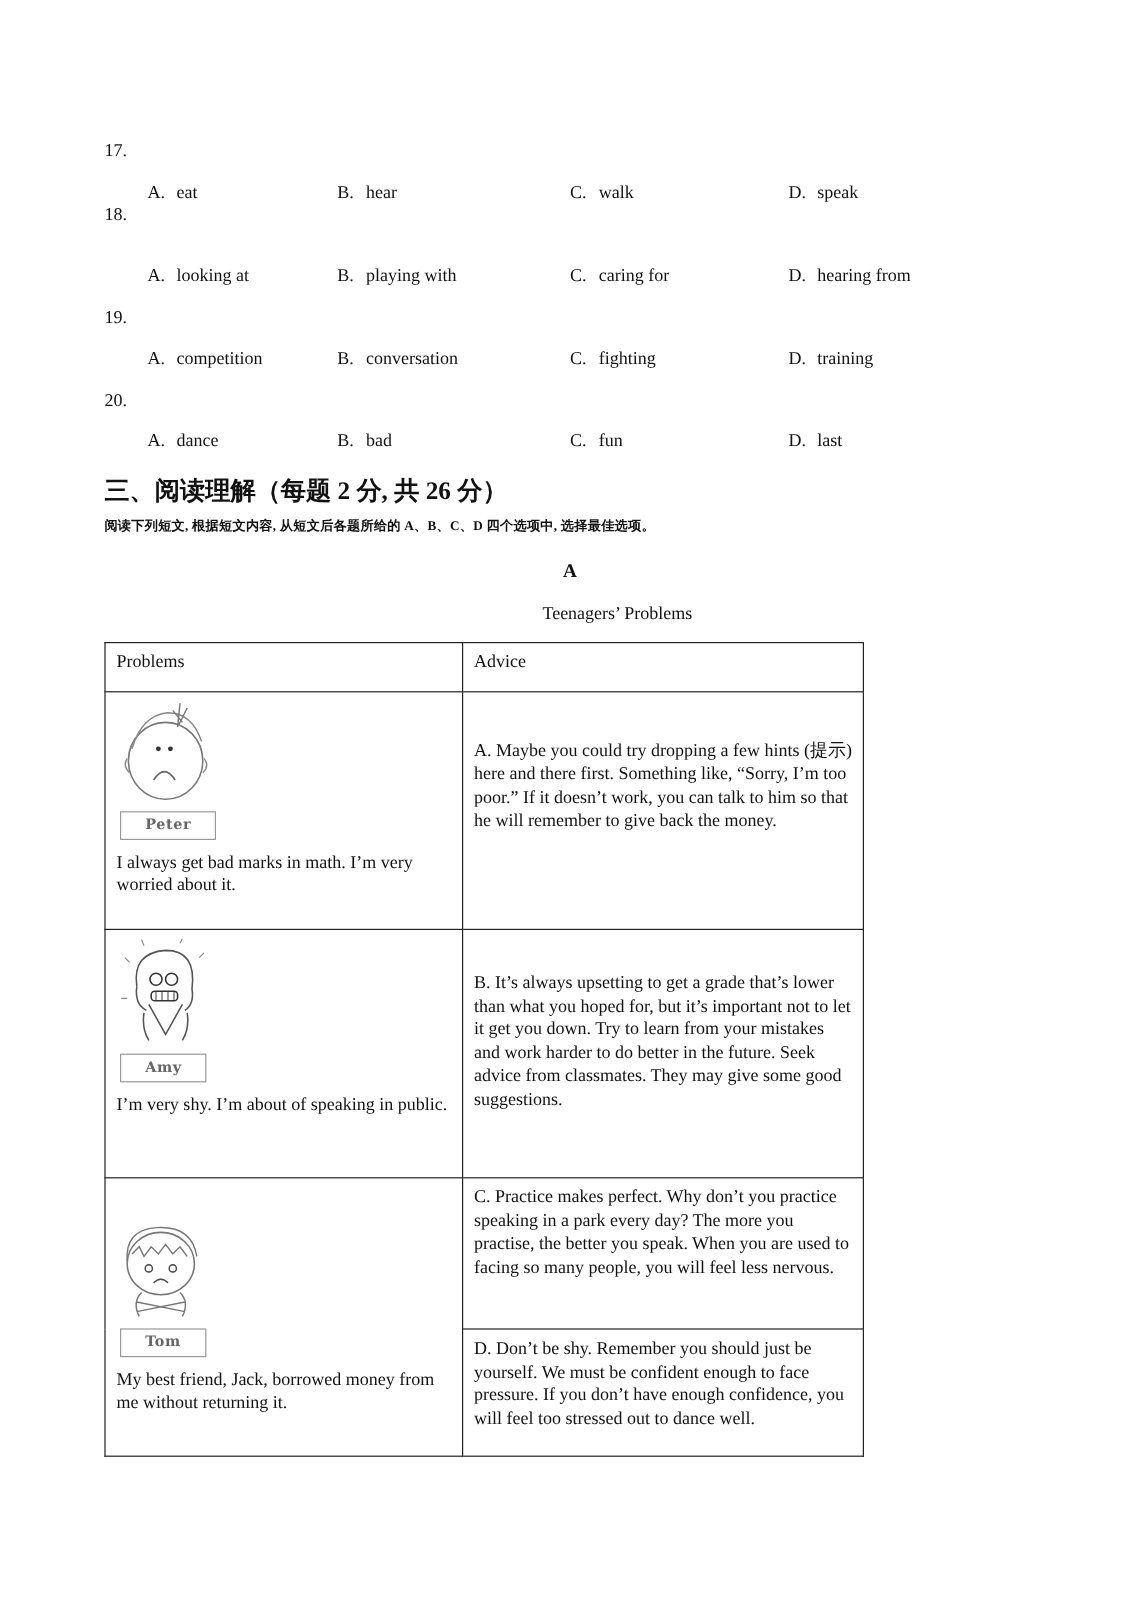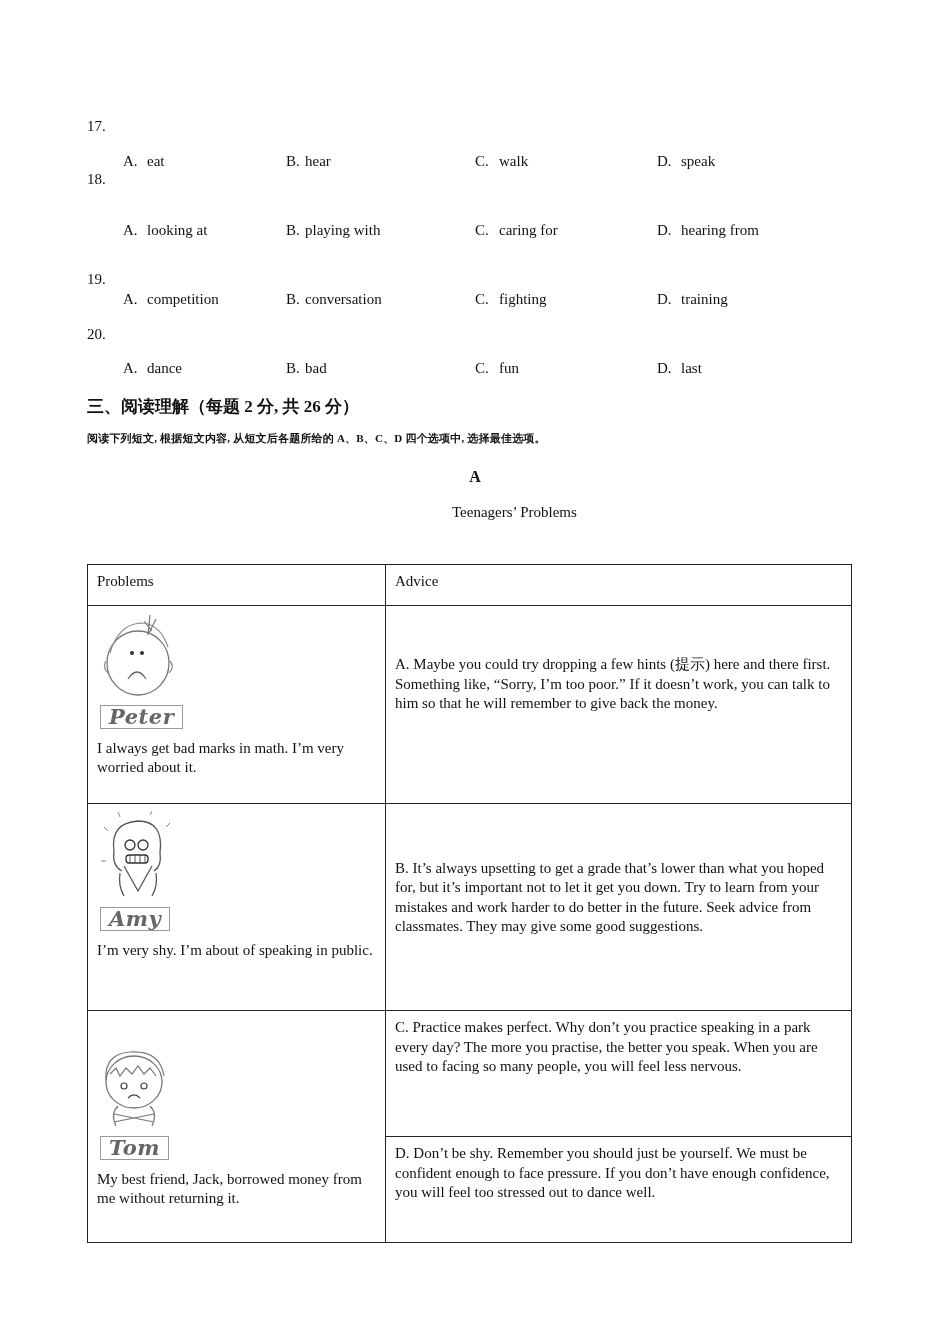--- a/index.html
+++ b/index.html
@@ -5,36 +5,36 @@
     html, body { margin: 0; padding: 0; background: #ffffff; }
     body {
       width: 950px; height: 1344px; position: relative; overflow: hidden;
       font-family: "Liberation Serif", "DejaVu Serif", serif;
       color: #111; font-size: 15px;
     }
     .q-num { position: absolute; left: 87px; font-size: 15px; }
     .opt-row { position: absolute; left: 87px; width: 800px; height: 20px; }
     .opt { position: absolute; top: 0; font-size: 15px; white-space: nowrap; }
     .opt .letter { display: inline-block; width: 24px; }
-    .opt.a { left: 0; margin-left: 36px; } .opt.b { left: 194px; text-align: center; } .opt.c { left: 388px; } .opt.d { left: 570px; }
-    .section-title { position: absolute; left: 87px; top: 395px; font-size: 17px; font-weight: bold; }
+    .opt.a { left: 0; margin-left: 36px; } .opt.b { left: 194px; } .opt.c { left: 388px; } .opt.d { left: 570px; }
+    .section-title { position: absolute; left: 87px; top: 395px; font-size: 21px; font-weight: bold; }
     .instruction { position: absolute; left: 87px; top: 431px; font-size: 11px; font-weight: bold; letter-spacing: 0.2px; }
     .passage-letter { position: absolute; left: 0; width: 950px; top: 468px; text-align: center; font-weight: bold; font-size: 16px; }
     .passage-title { position: absolute; left: 422px; top: 504px; font-size: 15px; margin-left: 30px; }
     table.problems {
-      position: absolute; left: 87px; top: 564px; width: 765px;
+      position: absolute; left: 87px; top: 535px; width: 633px;
       border-collapse: collapse; font-size: 15px; line-height: 19.5px;
     }
     table.problems td { border: 1.5px solid #222; vertical-align: top; padding: 7px 9px; }
     td.col1 { width: 279px; }
     .hdr td { height: 26px; }
     .name-tag {
       display: inline-block; border: 1.5px solid #999; color: #666;
-      font-weight: bold; font-size: 21px; padding: 1px 8px; margin: 6px 0 10px 3px;
-      font-family: "DejaVu Serif", serif; letter-spacing: 0.5px; font-style: italic;
+      font-weight: bold; font-size: 12px; padding: 1px 20px; margin: 6px 0 10px 3px;
+      font-family: "DejaVu Serif", serif; letter-spacing: 0.5px;
     }
     .face { display: block; margin-left: 3px; }
   </style>
 </head>
 <body>
 
 <div class="q-num" style="top:118px">17.</div>
 <div class="opt-row" style="top:153px">
   <div class="opt a"><span class="letter">A.</span><span>eat</span></div>
   <div class="opt b"><span class="letter">B.</span><span>hear</span></div>
@@ -43,21 +43,21 @@
 </div>
 
 <div class="q-num" style="top:171px">18.</div>
 <div class="opt-row" style="top:222px">
   <div class="opt a"><span class="letter">A.</span><span>looking at</span></div>
   <div class="opt b"><span class="letter">B.</span><span>playing with</span></div>
   <div class="opt c"><span class="letter">C.</span><span>caring for</span></div>
   <div class="opt d"><span class="letter">D.</span><span>hearing from</span></div>
 </div>
 
-<div class="q-num" style="top:271px">19.</div>
+<div class="q-num" style="top:257px">19.</div>
 <div class="opt-row" style="top:291px">
   <div class="opt a"><span class="letter">A.</span><span>competition</span></div>
   <div class="opt b"><span class="letter">B.</span><span>conversation</span></div>
   <div class="opt c"><span class="letter">C.</span><span>fighting</span></div>
   <div class="opt d"><span class="letter">D.</span><span>training</span></div>
 </div>
 
 <div class="q-num" style="top:326px">20.</div>
 <div class="opt-row" style="top:360px">
   <div class="opt a"><span class="letter">A.</span><span>dance</span></div>

